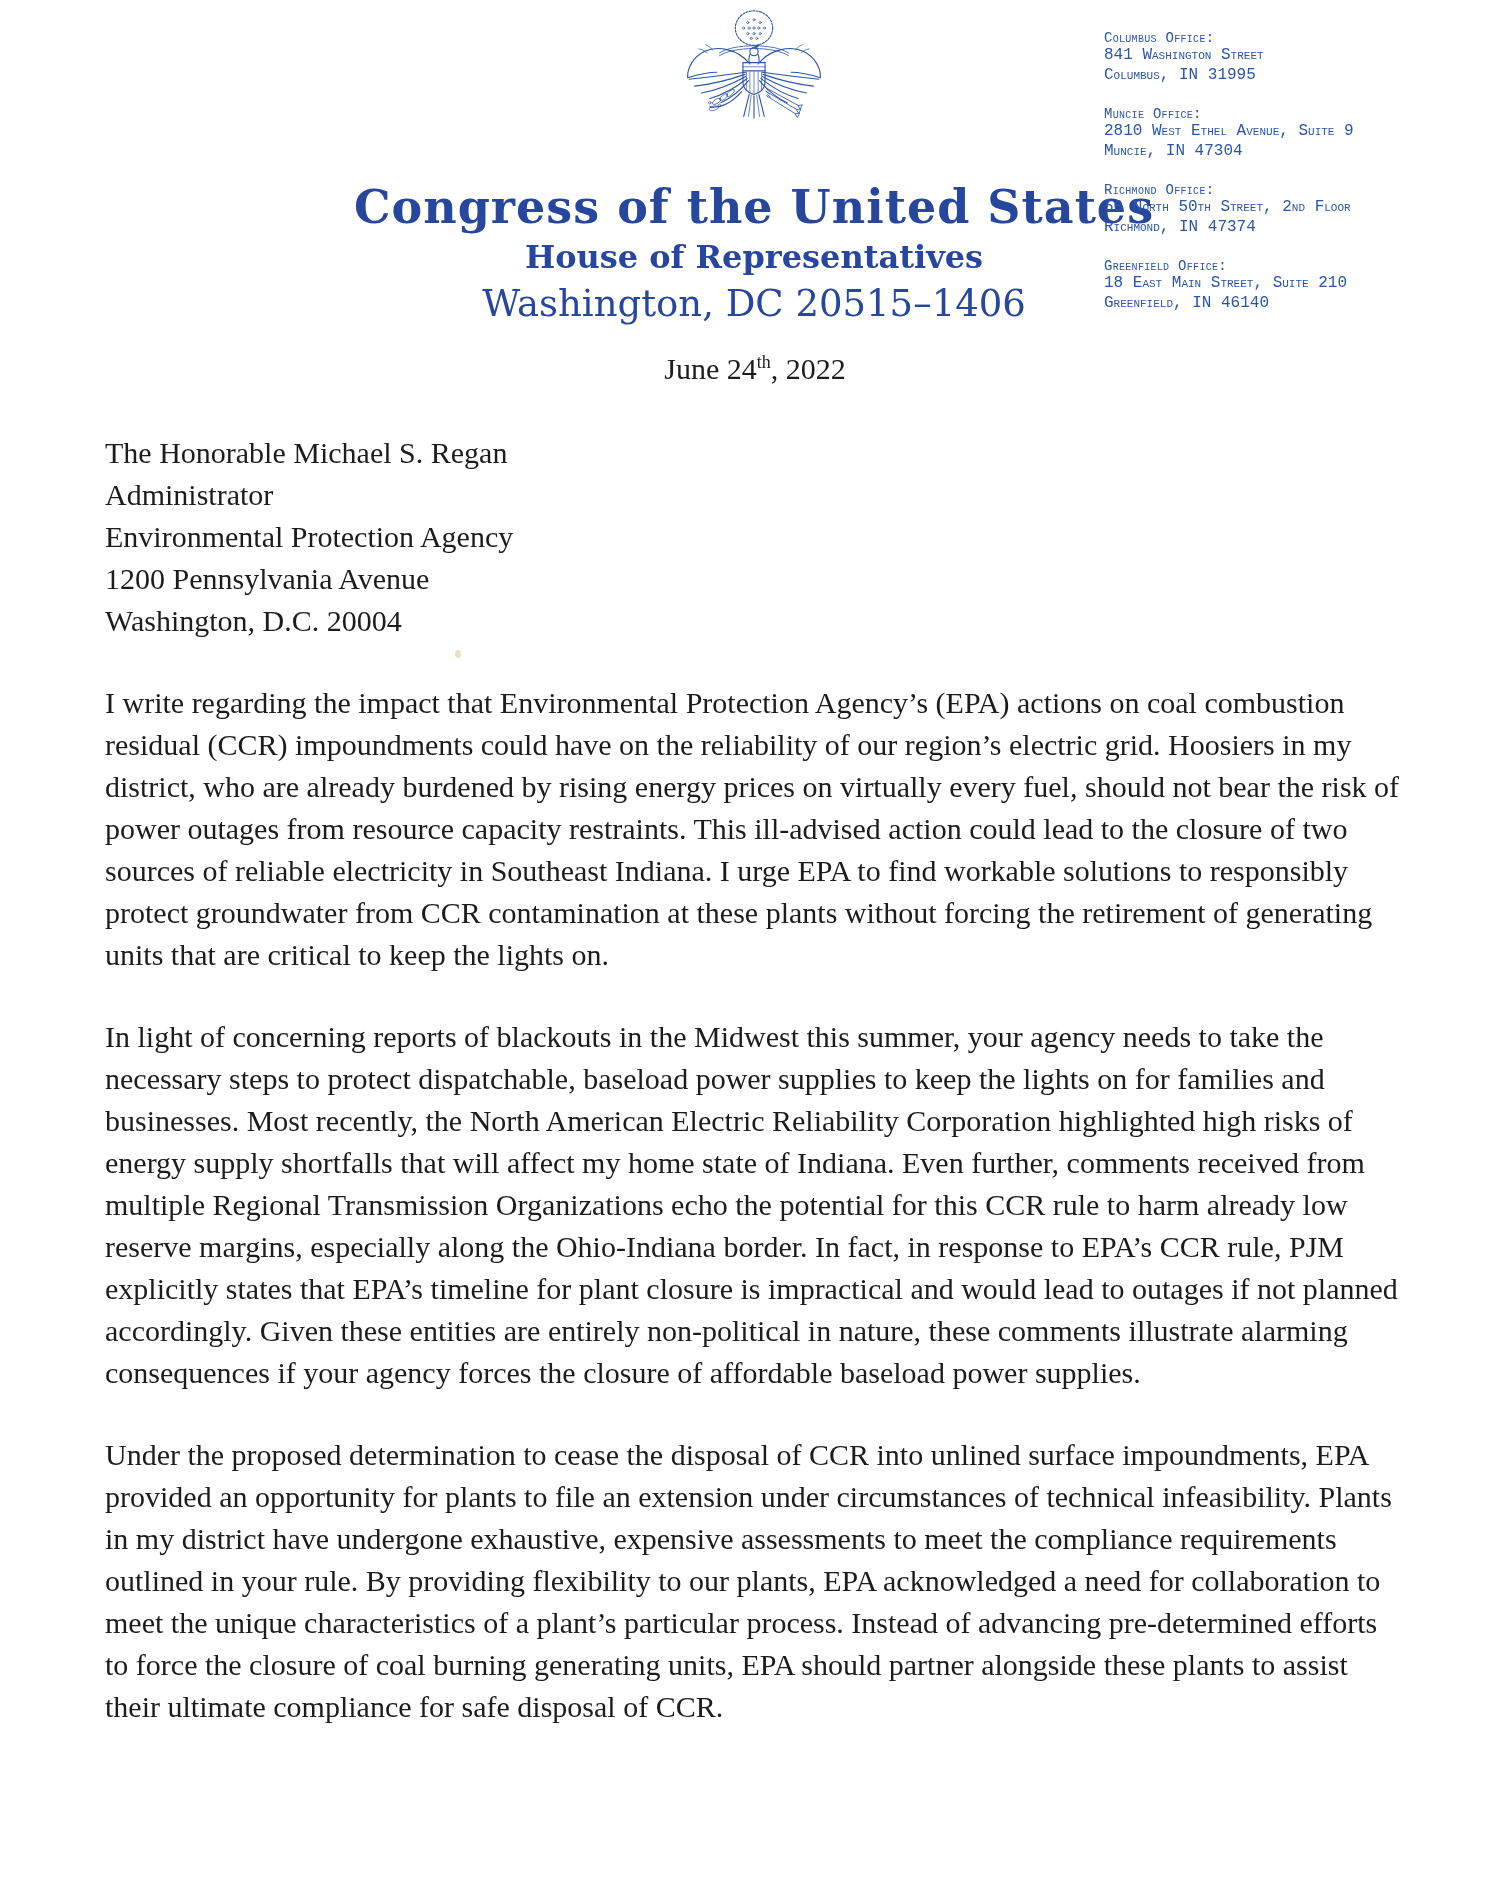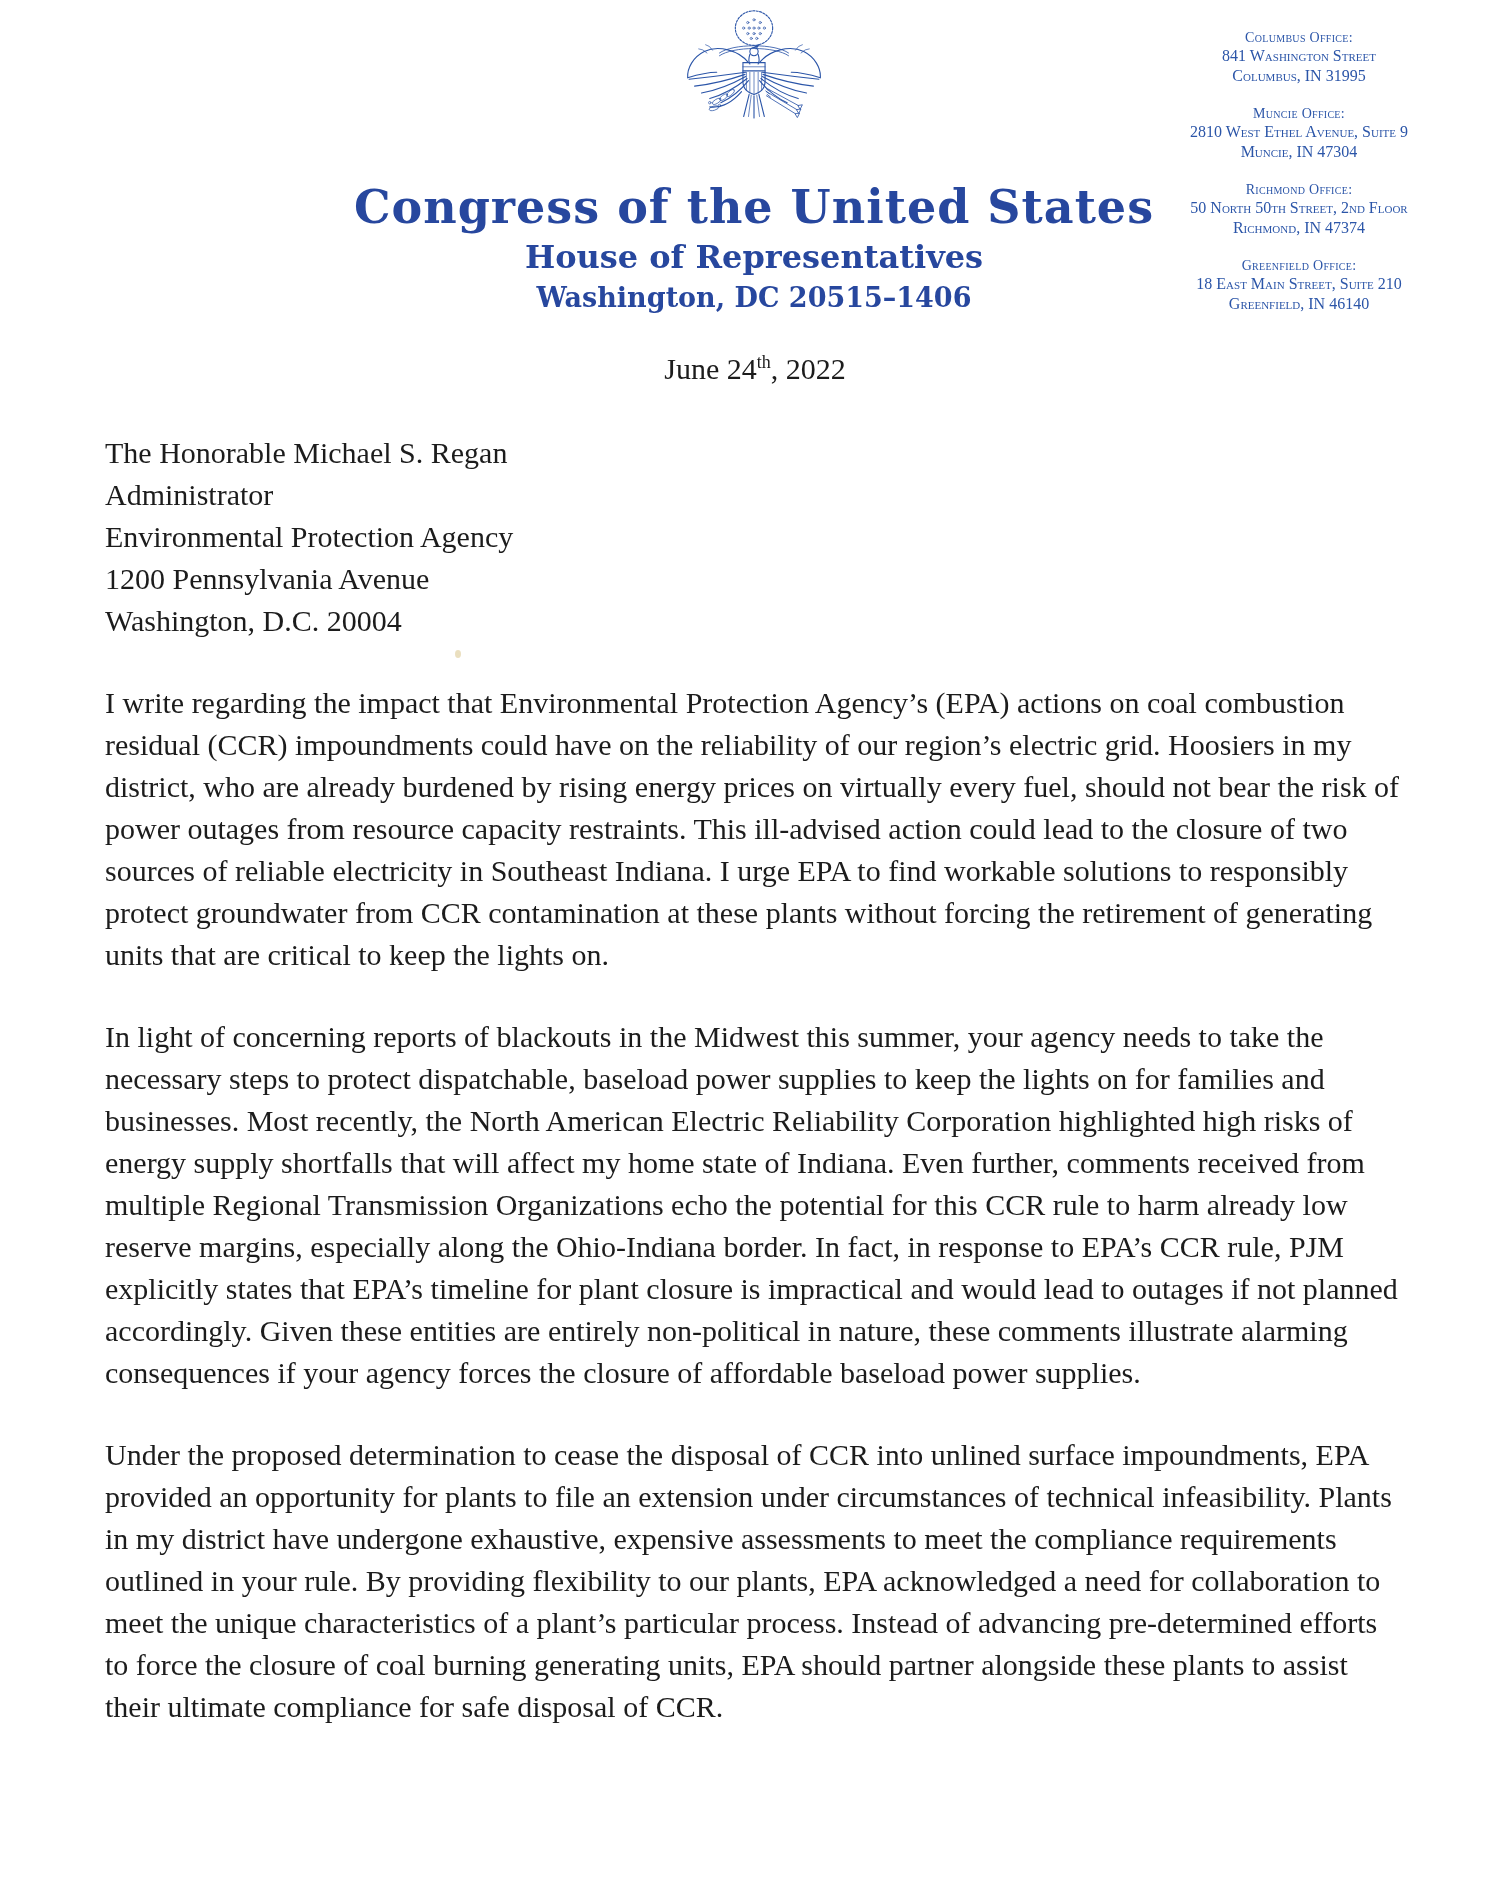--- a/index.html
+++ b/index.html
@@ -24,35 +24,35 @@
     font-family:"Liberation Sans",sans-serif;
   }
   .member-name{font-size:29px;font-weight:600;letter-spacing:1.5px;}
   .member-district{font-size:19px;font-variant:small-caps;letter-spacing:.5px;margin-top:7px;}
   .member-committee{margin-top:44px;font-size:19px;line-height:1.22;letter-spacing:.3px;}
   .member-sub1{font-size:16px;font-variant:small-caps;margin-top:9px;line-height:1.3;}
   .member-sub2{font-size:16px;font-variant:small-caps;margin-top:6px;line-height:1.3;}
   
   .offices-block{
     position:absolute;right:14px;top:30px;width:390px;
-    text-align:center;color:var(--letterhead-blue);
-    font-family:Liberation Serif, serif;font-variant:small-caps;
+    text-align:left;color:var(--letterhead-blue);
+    font-family:Liberation Mono, monospace;font-variant:small-caps;
   }
   .office{margin-bottom:21px;}
   .office-title{font-size:14px;letter-spacing:.3px;}
   .office-line{font-size:16px;line-height:1.22;}
   
   .center-head{
     position:absolute;left:0;right:0;top:0;text-align:center;
     color:var(--blackletter-blue);
   }
   .seal{display:block;margin:6px auto 0;width:152px;height:134px;color:var(--letterhead-blue);}
   .head-line1{font-family:"DejaVu Serif",serif;font-weight:bold;font-size:46px;letter-spacing:1px;margin-top:40px;}
   .head-line2{font-family:"DejaVu Serif",serif;font-weight:bold;font-size:32px;margin-top:4px;}
-  .head-line3{font-family:"DejaVu Serif",serif;font-weight:bold;font-size:27px;margin-top:6px;}
+  .head-line3{font-family:"DejaVu Serif",serif;font-weight:normal;font-size:37px;margin-top:6px;}
   
   .letter-body{
     position:absolute;left:105px;top:348px;width:1300px;
     color:var(--body-text);font-size:30px;line-height:42px;
   }
   .date-line{text-align:center;margin:0 0 42px 0;}
   .date-line sup{font-size:60%;line-height:0;}
   .recipient div{white-space:nowrap;}
   .salutation{margin-top:20px;}
   .paragraph{margin-top:40px;text-align:left;}

